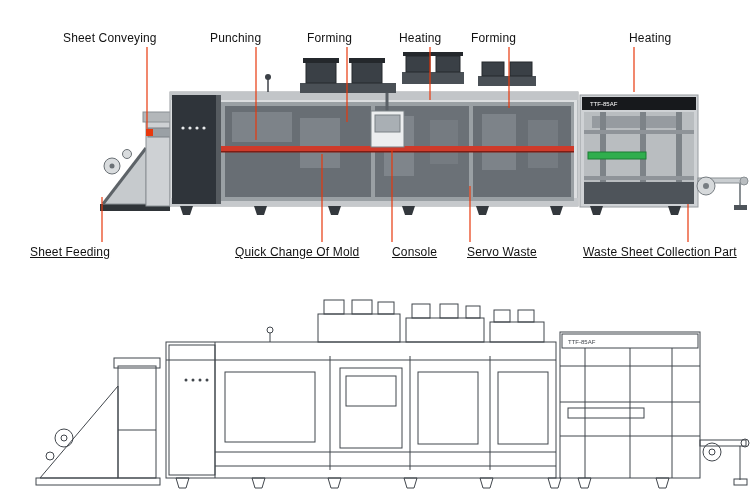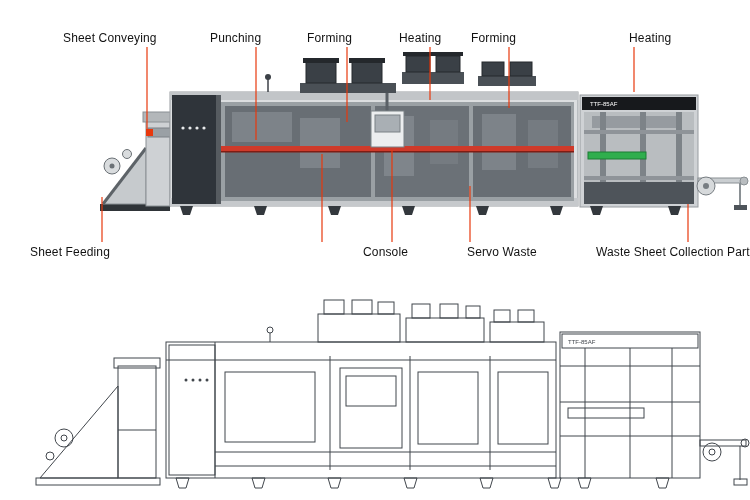--- a/index.html
+++ b/index.html
@@ -12,21 +12,21 @@
   }
   .canvas svg{position:absolute;left:0;top:0;}
   .label{
     position:absolute;
     font-size:12px;
     color:#121212;
     letter-spacing:.15px;
     white-space:nowrap;
   }
   .label.top{top:31px;}
-  .label.bottom{top:245px;}
+  .label.bottom{top:245px;text-decoration:underline;}
 </style>
 </head>
 <body>
 
 <div class="canvas">
 
   <svg width="750" height="500" viewBox="0 0 750 500">
 
     <g>
 
@@ -229,17 +229,18 @@
   </svg>
 
   <div class="label top" style="left:63px">Sheet Conveying</div>
   <div class="label top" style="left:210px">Punching</div>
   <div class="label top" style="left:307px">Forming</div>
   <div class="label top" style="left:399px">Heating</div>
   <div class="label top" style="left:471px">Forming</div>
   <div class="label top" style="left:629px">Heating</div>
 
   <div class="label bottom" style="left:30px">Sheet Feeding</div>
-  <div class="label bottom" style="left:363px">Console</div>
+  <div class="label bottom" style="left:235px">Quick Change Of Mold</div>
+  <div class="label bottom" style="left:392px">Console</div>
   <div class="label bottom" style="left:467px">Servo Waste</div>
-  <div class="label bottom" style="left:596px">Waste Sheet Collection Part</div>
+  <div class="label bottom" style="left:583px">Waste Sheet Collection Part</div>
 
 </div>
 
 </body></html>

